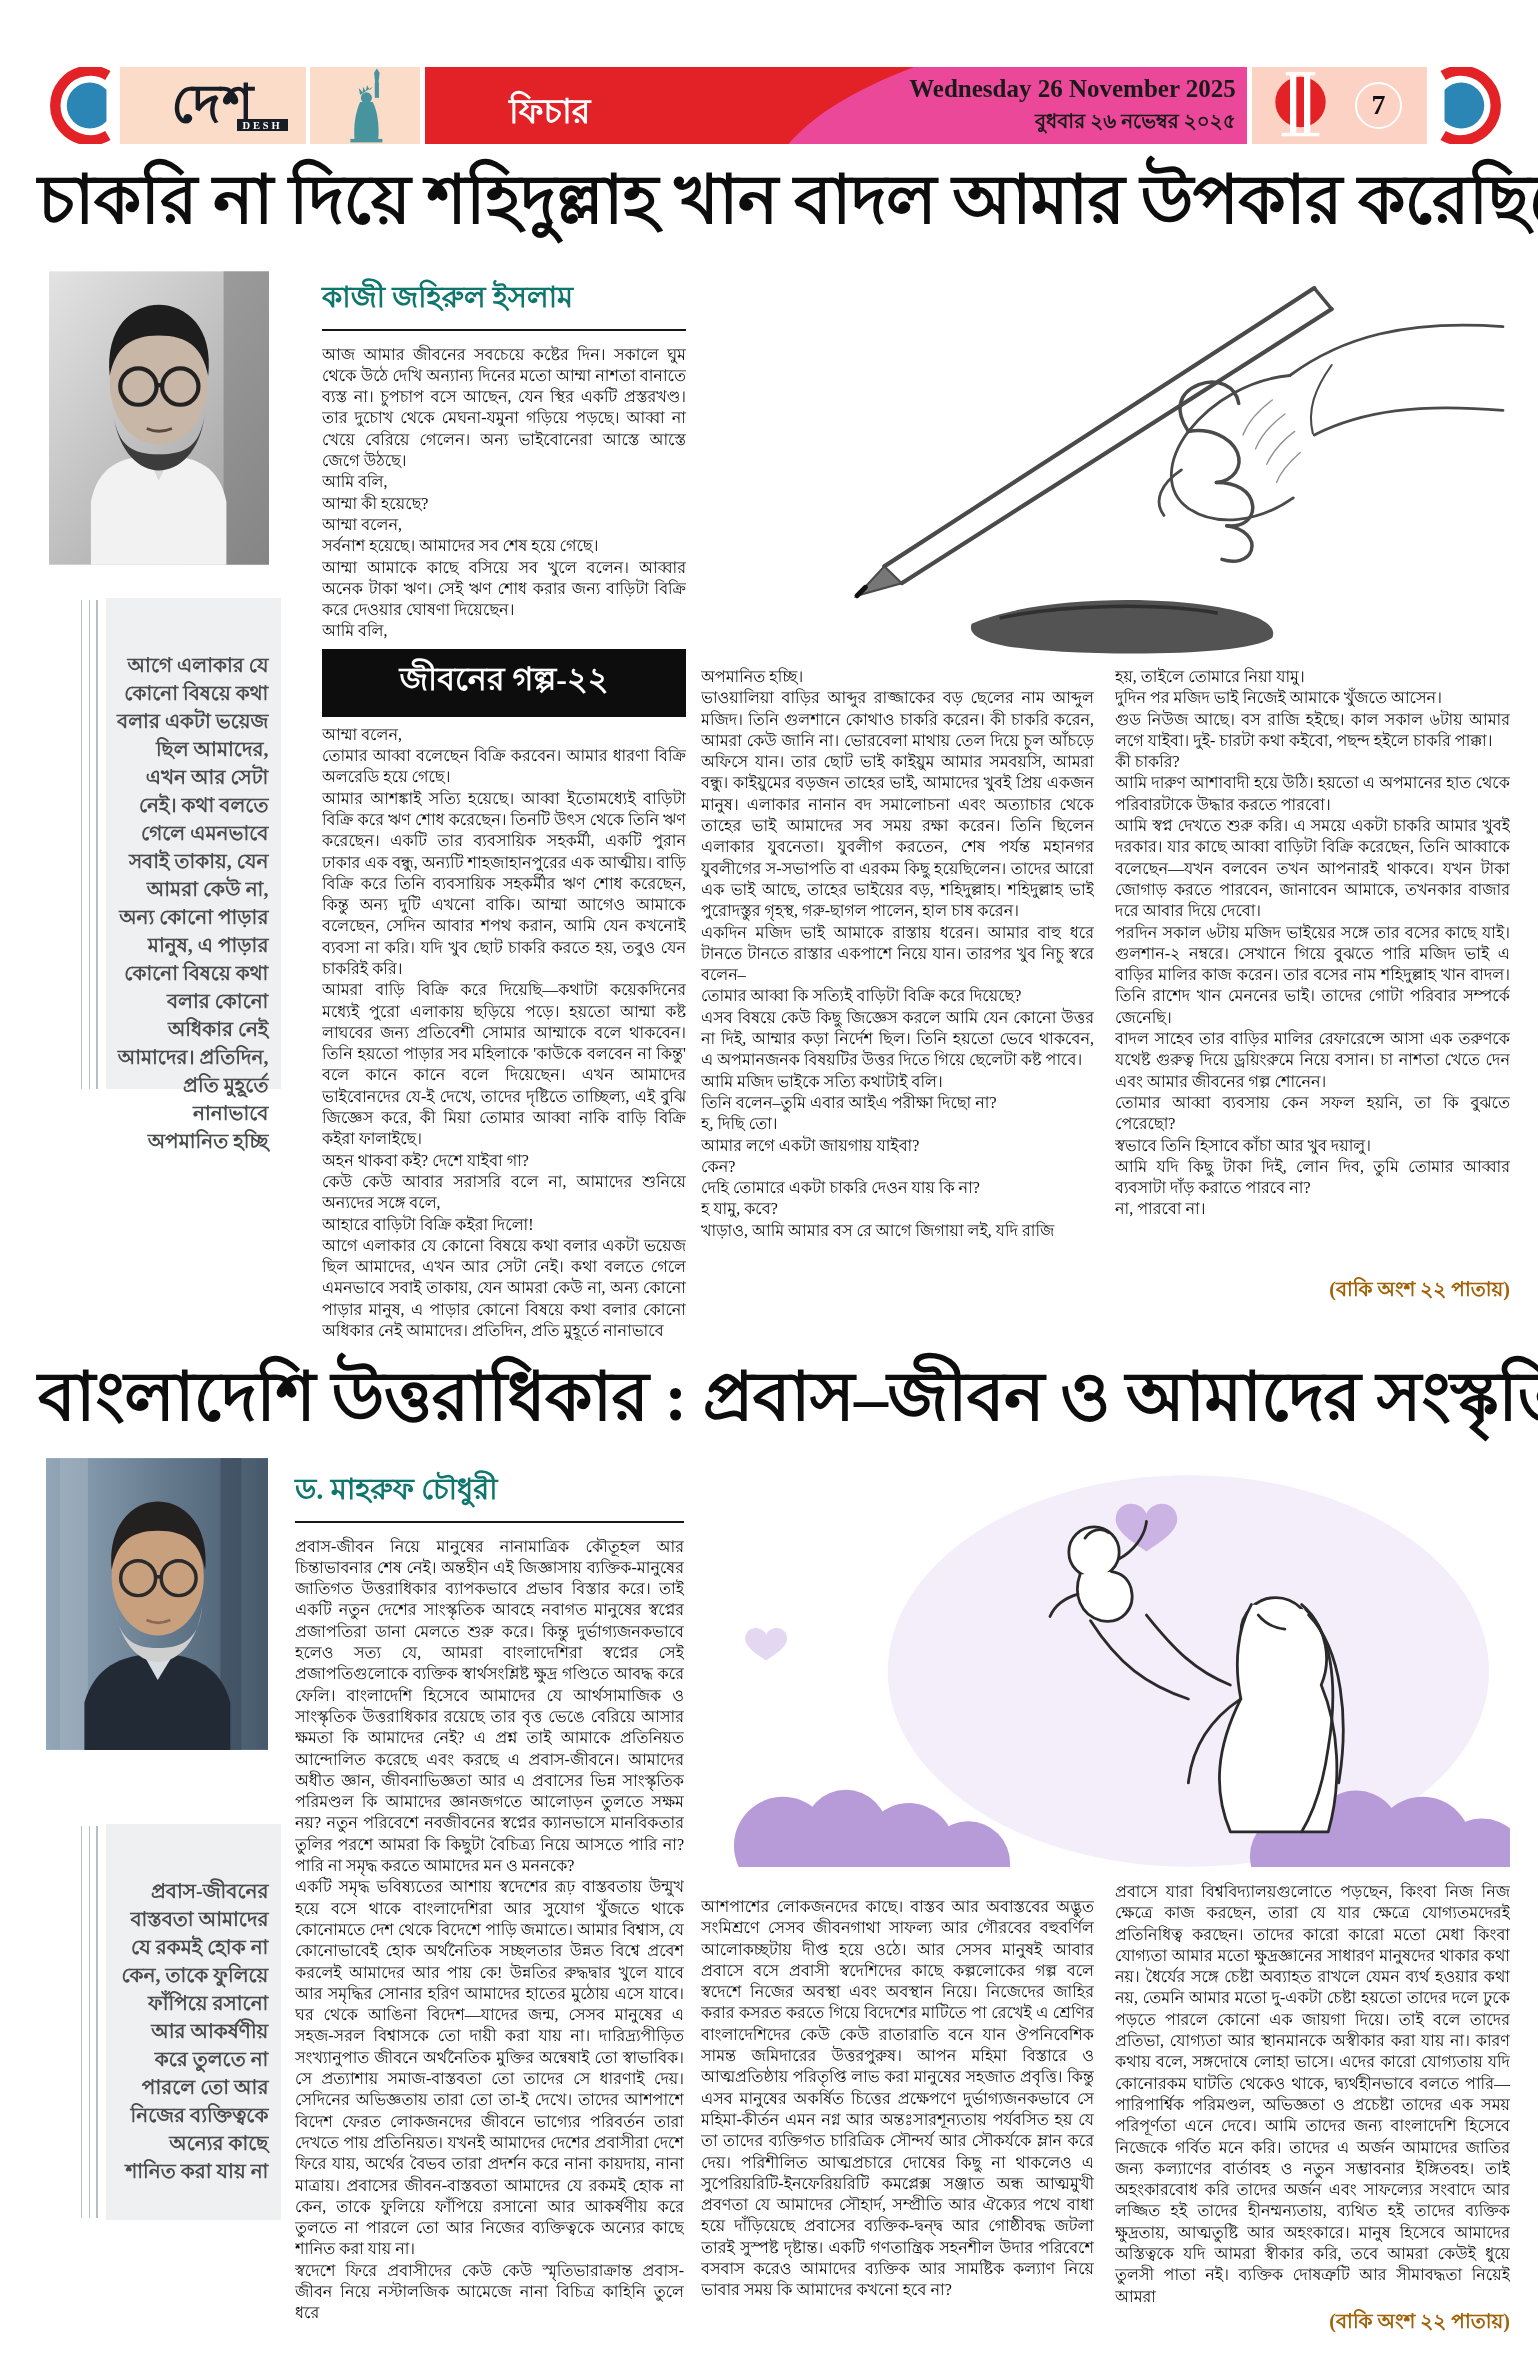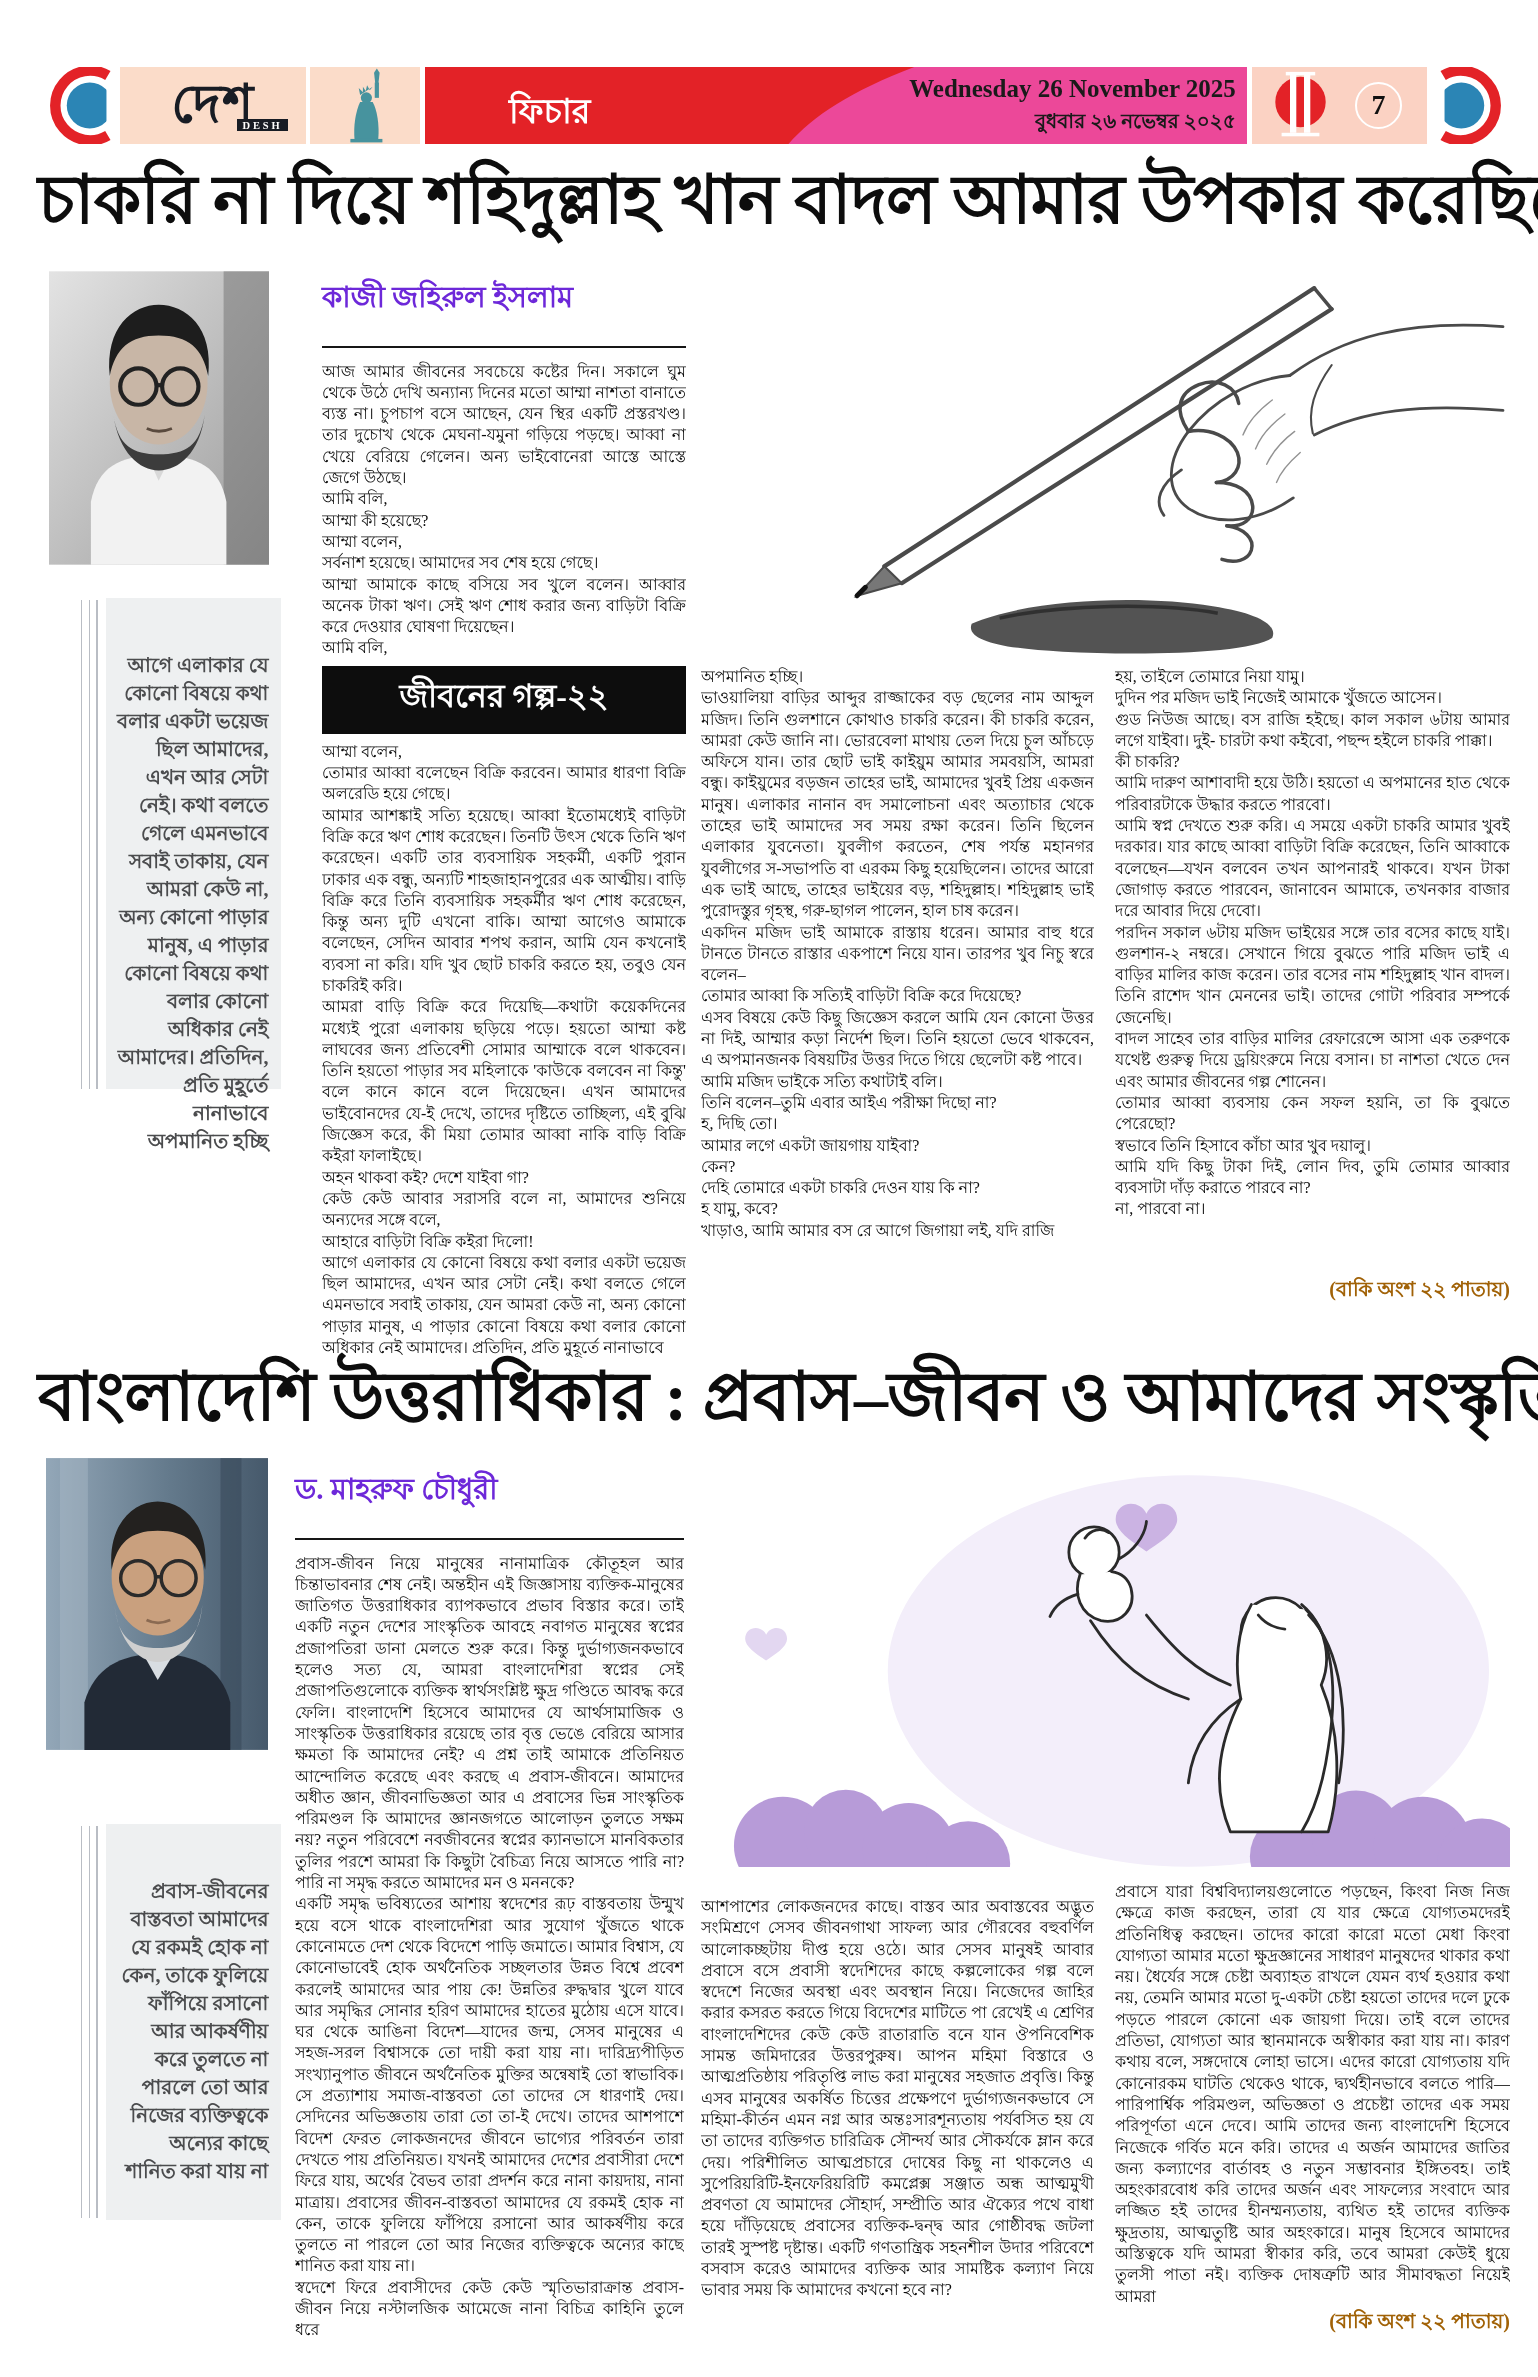--- a/index.html
+++ b/index.html
@@ -19,22 +19,22 @@
   .date-en{font-size:25px;font-weight:800;margin-left:15px;}
   .date-bn{font-size:20px;font-weight:800;margin-top:2.8px;}
   .pagebox{background:#fbd2c3;}
   .pagenum{position:absolute;left:103px;top:14.7px;width:43px;height:43px;border:2.8px solid #fff;
            border-radius:50%;display:flex;align-items:center;justify-content:center;
            font-size:28px;font-weight:800;color:#111;}
   
   .headline{font-weight:800;color:#0d0d0d;font-size:68px;line-height:1.05;white-space:nowrap;
             letter-spacing:-0.7px;}
   
-  .byline{font-size:29px;font-weight:800;color:#6d28d9;border-bottom:2.8px solid #161616;
-          padding-bottom:23px;margin-bottom:12.6px;}
+  .byline{font-size:29px;font-weight:800;color:#0f766e;border-bottom:2.8px solid #161616;
+          padding-bottom:6px;margin-bottom:12.6px;}
   .body{font-size:16px;line-height:21.3px;text-align:justify;color:#0c0c0c;overflow:hidden;}
   .body p{margin:0;}
   .badge{background:#0d0d0d;color:#fff;text-align:center;font-size:32px;font-weight:800;
          padding:5.6px 0 8.4px 0;margin:7px 0;}
   .contnote{font-size:20px;font-weight:800;text-align:right;color:#a16207;}
   
   .pullquote{background:#eef0f1;color:#4b4c4e;font-weight:700;font-size:20px;line-height:28px;
              text-align:right;padding:53px 12.6px 14px 9.8px;box-sizing:border-box;}
   .rules{background:repeating-linear-gradient(to right,#b9bdc4 0 1.4px,transparent 1.4px 7.7px);}
   

